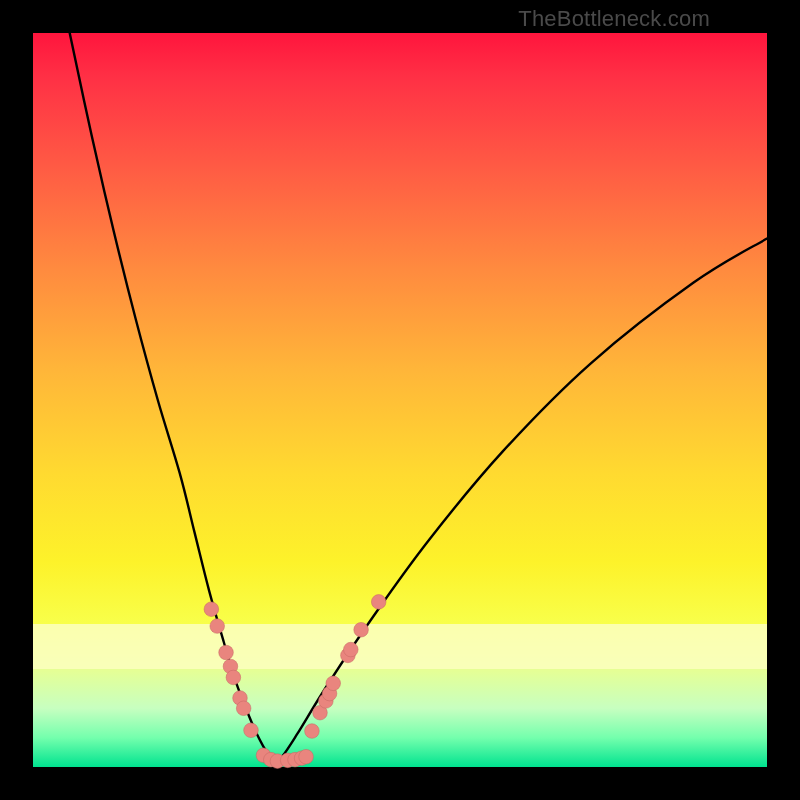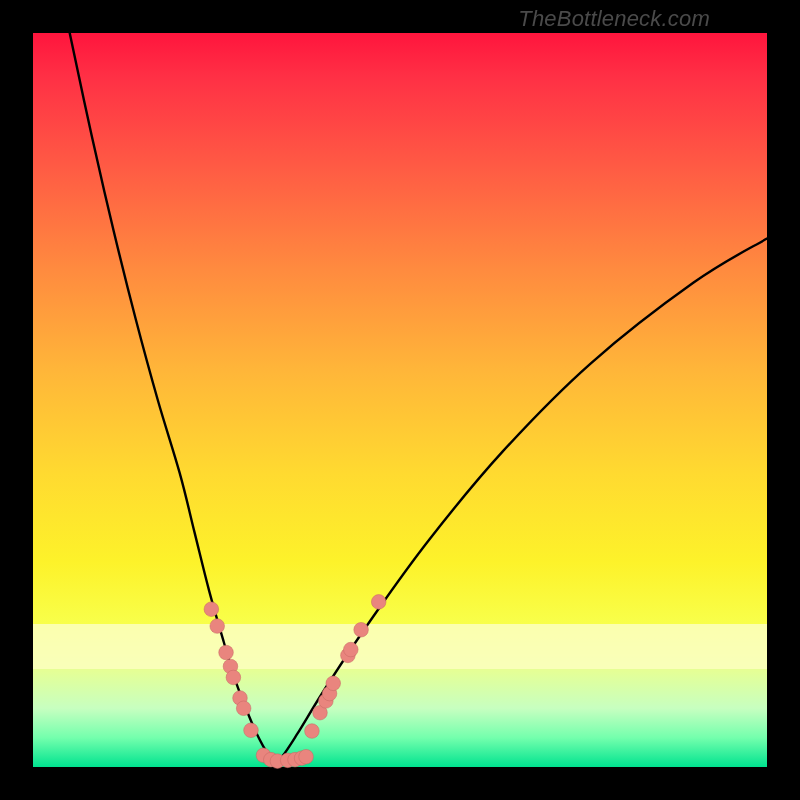--- a/index.html
+++ b/index.html
@@ -9,21 +9,20 @@
     height: 800px;
     background: #000;
     overflow: hidden;
     font-family: Arial, Helvetica, sans-serif;
   }
   .stage {
     position: relative;
     width: 720px;
     height: 800px;
     background: #000;
-    font-style: italic;
   }
   .watermark {
     position: absolute;
     top: 6px;
     right: 10px;
     color: #4a4a4a;
     font-size: 22px;
     font-weight: 400;
     letter-spacing: 0.2px;
     z-index: 10;

